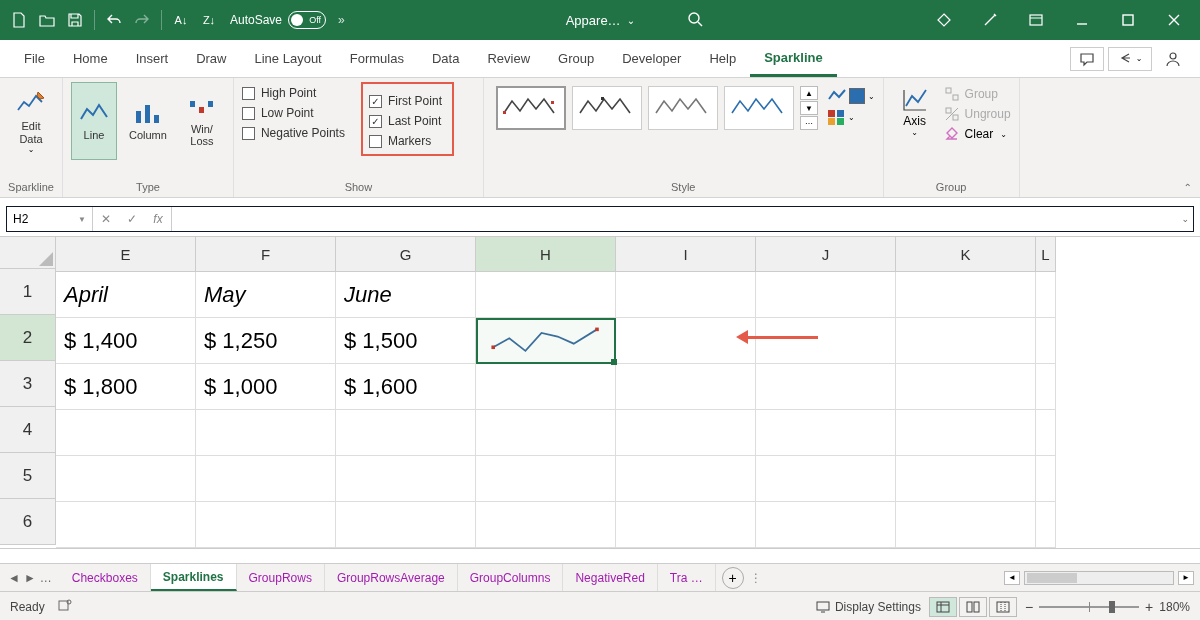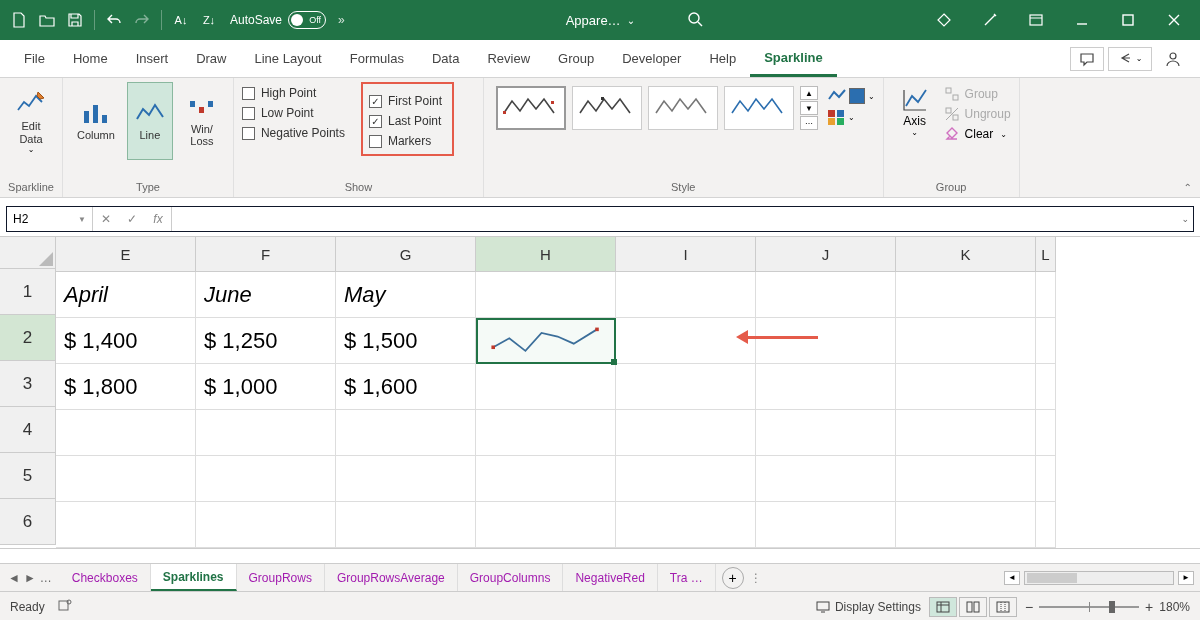--- a/index.html
+++ b/index.html
@@ -225,33 +225,33 @@
         <div class="lbl" style="white-space:pre-line">Edit
 Data</div>
         <span style="font-size:8px">⌄</span>
       </div>
     </div>
     <div class="label">Sparkline</div>
   </div>
 
   <div class="rgroup">
     <div class="body">
+      <div class="big-btn selected">
+        <svg width="30" height="24" viewBox="0 0 30 24">
+            <path d="M2 18l6-10 6 6 6-10 8 12" fill="none" stroke="#2b6eaf" stroke-width="2"></path>
+          </svg>
+        <div class="lbl">Line</div>
+      </div>
       <div class="big-btn">
         <svg width="30" height="24" viewBox="0 0 30 24">
             <rect x="3" y="10" width="5" height="12" fill="#2b6eaf"></rect>
             <rect x="12" y="4" width="5" height="18" fill="#2b6eaf"></rect>
             <rect x="21" y="14" width="5" height="8" fill="#2b6eaf"></rect>
           </svg>
         <div class="lbl">Column</div>
-      </div>
-      <div class="big-btn selected">
-        <svg width="30" height="24" viewBox="0 0 30 24">
-            <path d="M2 18l6-10 6 6 6-10 8 12" fill="none" stroke="#2b6eaf" stroke-width="2"></path>
-          </svg>
-        <div class="lbl">Line</div>
       </div>
       <div class="big-btn">
         <svg width="30" height="24" viewBox="0 0 30 24">
             <rect x="3" y="6" width="5" height="6" fill="#2b6eaf"></rect>
             <rect x="12" y="12" width="5" height="6" fill="#c0392b"></rect>
             <rect x="21" y="6" width="5" height="6" fill="#2b6eaf"></rect>
           </svg>
         <div class="lbl" style="white-space:pre-line">Win/
 Loss</div>
       </div>
@@ -427,22 +427,22 @@
       <div class="col-h">G</div>
       <div class="col-h active">H</div>
       <div class="col-h">I</div>
       <div class="col-h">J</div>
       <div class="col-h">K</div>
       <div class="col-h narrow">L</div>
     </div>
     <div class="cells">
       <div class="row">
         <div class="cell italic">April</div>
+        <div class="cell italic">May</div>
         <div class="cell italic">June</div>
-        <div class="cell italic">May</div>
         <div class="cell"></div>
         <div class="cell"></div>
         <div class="cell"></div>
         <div class="cell"></div>
         <div class="cell narrow"></div>
       </div>
       <div class="row">
         <div class="cell money">$  1,400</div>
         <div class="cell money">$  1,250</div>
         <div class="cell money">$  1,500</div>

